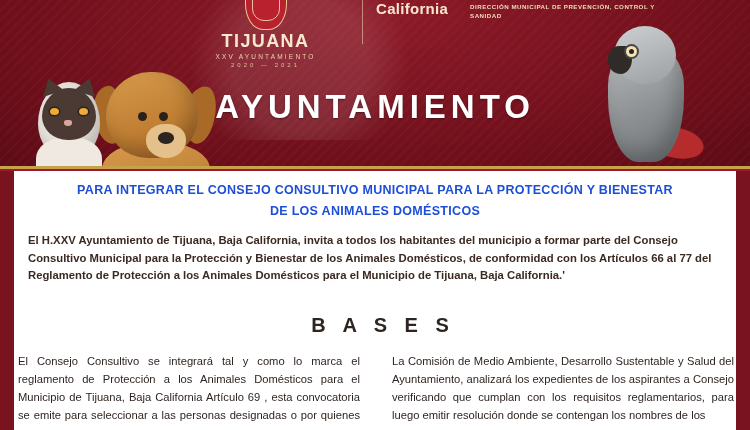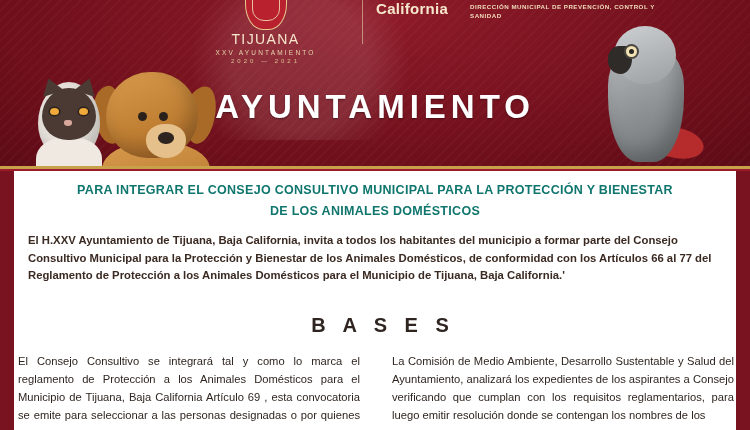--- a/index.html
+++ b/index.html
@@ -66,22 +66,22 @@
     position: relative;
   }
   .crest:before {
     content: "";
     position: absolute;
     left: 6px; top: 5px; right: 6px; bottom: 8px;
     border: 1px solid rgba(240,220,180,0.85);
     border-radius: 2px 2px 12px 12px;
   }
   .brand-main {
-    font-size: 14px;
-    font-weight: normal;
+    font-size: 18px;
+    font-weight: bold;
     letter-spacing: 1.4px;
     color: #f6e7cd;
     line-height: 1.05;
   }
   .brand-sub {
     font-size: 6.5px;
     letter-spacing: 2.2px;
     color: #e9d3ad;
     margin-top: 2px;
   }
@@ -331,21 +331,21 @@
   
   .subtitle {
     position: absolute;
     left: 70px; top: 180px;
     width: 610px;
     text-align: center;
     font-size: 12.5px;
     font-weight: bold;
     letter-spacing: 0.3px;
     line-height: 1.65;
-    color: #0f766e;
+    color: #1d4ed8;
     text-transform: uppercase;
   }
 
   .intro {
     position: absolute;
     left: 28px; top: 232px;
     width: 694px;
     text-align: left;
     font-size: 11.3px;
     font-weight: bold;

